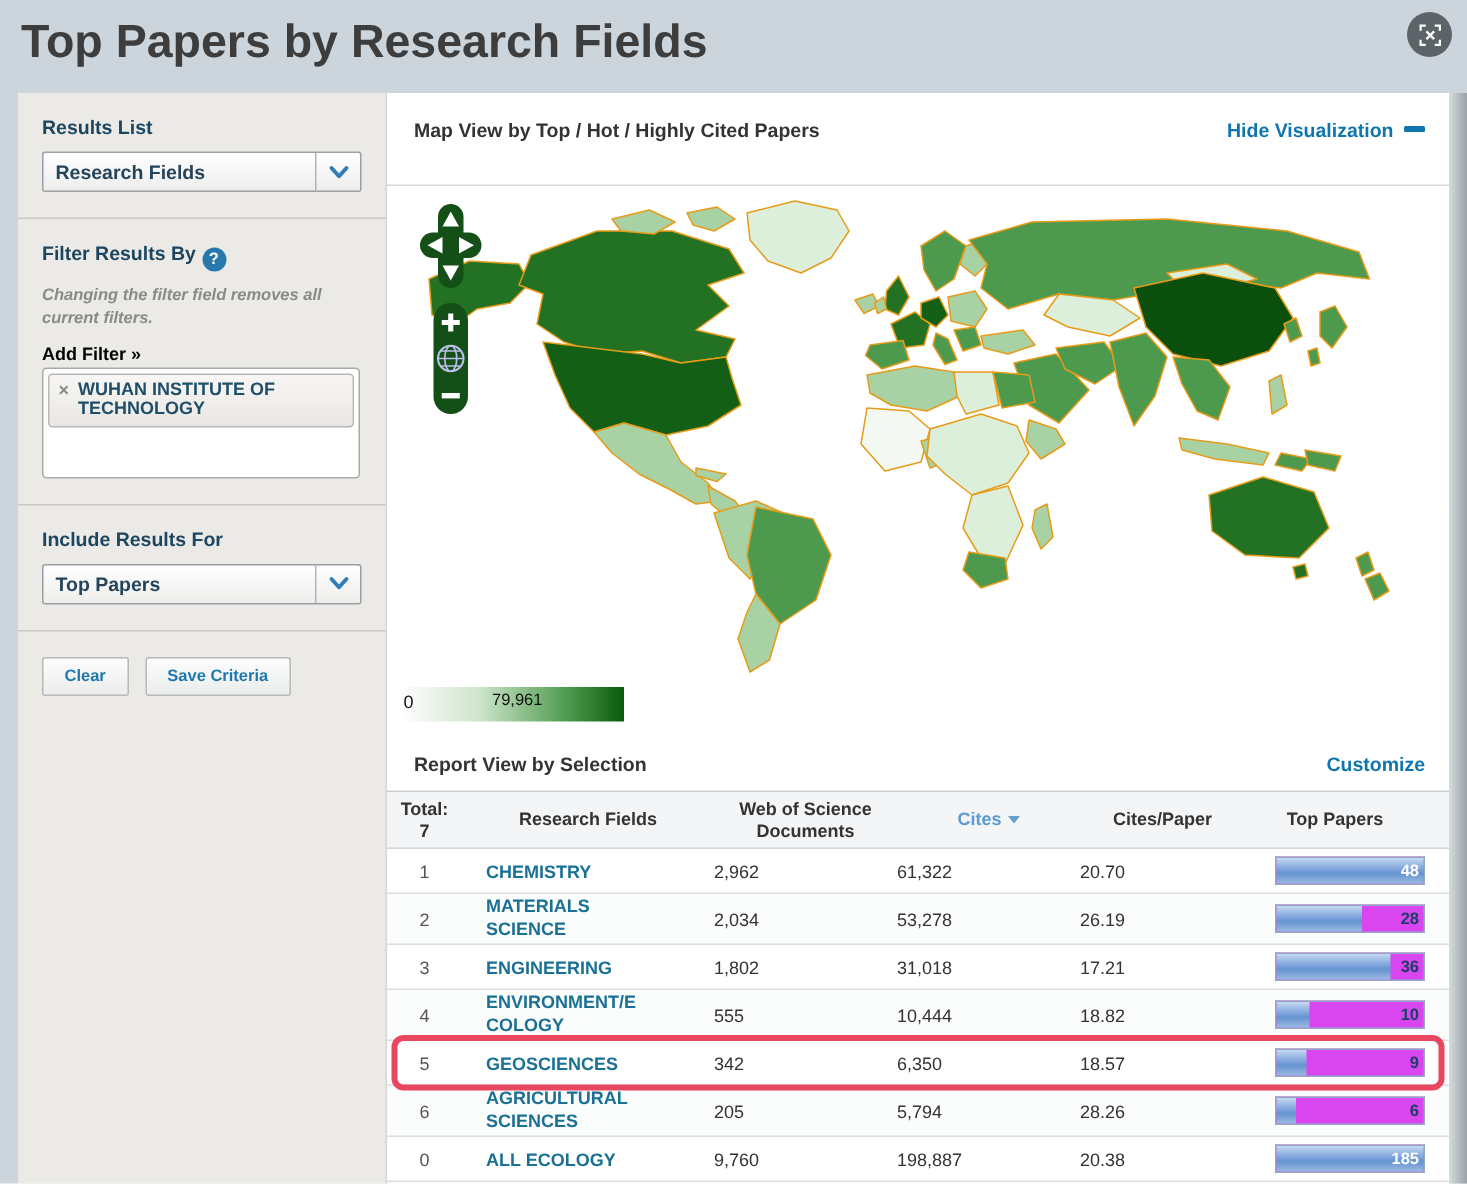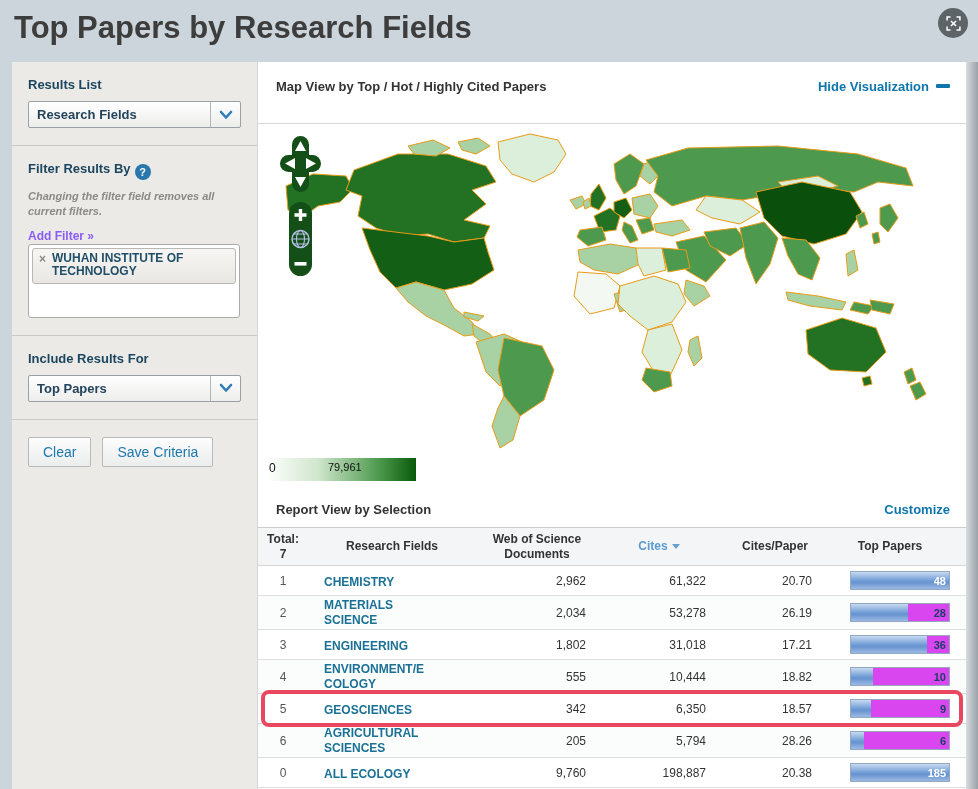--- a/index.html
+++ b/index.html
@@ -22,29 +22,29 @@
   .side-sec { padding:15px 16px 17px 16px; border-bottom:1px solid #c9c8c4; }
   .side-sec:last-child { border-bottom:none; flex:1; }
   .side-label { font-size:13px; font-weight:bold; color:#1c4660; margin-bottom:9px; }
   .dropdown { height:27px; background:linear-gradient(#ffffff,#ededec); border:1px solid #9aa0a4; border-radius:2px;
               display:flex; align-items:center; cursor:pointer; }
   .dd-text { flex:1; padding-left:8px; font-size:13px; font-weight:bold; color:#24445c; }
   .dd-btn { width:30px; align-self:stretch; border-left:1px solid #b0b5b8; display:flex; align-items:center; justify-content:center; }
   .help-dot { display:inline-flex; width:16px; height:16px; border-radius:50%; background:#2878ad; color:#fff;
               font-size:11px; font-weight:bold; align-items:center; justify-content:center; vertical-align:-3px; margin-left:4px; }
   .caption { font-size:11px; font-style:italic; color:#8b8b85; font-weight:bold; line-height:1.35; margin-bottom:7px; width:205px; }
-  .add-filter { font-size:12px; font-weight:bold; color:#8b5cf6; text-decoration:none; display:inline-block; margin-bottom:0; cursor:pointer; }
+  .add-filter { font-size:12px; font-weight:bold; color:#000000; text-decoration:none; display:inline-block; margin-bottom:0; cursor:pointer; }
   .filter-box { width:212px; height:74px; background:#fff; border:1px solid #a9a9a9; border-radius:3px; padding:3px; }
   .chip { background:linear-gradient(#f7f6f4,#e9e7e3); border:1px solid #b9b7b3; border-radius:3px;
           padding:3px 6px 4px 6px; display:flex; gap:6px; cursor:pointer; }
   .chip-x { color:#8a8a8a; font-size:12px; font-weight:bold; line-height:1.3; }
   .chip-label { font-size:12px; font-weight:bold; color:#1f4e68; line-height:1.15; }
   .btn-row { display:flex; gap:11px; padding-top:2px; }
   .btn { background:linear-gradient(#fdfdfd,#ebecec); border:1px solid #b6babd; border-radius:2px;
-         font-size:14px; font-weight:normal; color:#1d78ad; padding:6px 14px; cursor:pointer; font-family:inherit; }
+         font-size:11px; font-weight:bold; color:#1d78ad; padding:6px 14px; cursor:pointer; font-family:inherit; }
 
   
   .main { flex:1; display:flex; flex-direction:column; background:#fff; }
   .viz-header { height:62px; border-bottom:1px solid #d8d8d8; display:flex; align-items:center; padding:0 16px 13px 18px; }
   .viz-title { font-size:13px; font-weight:bold; color:#333; flex:1; }
   .hide-link { font-size:13px; font-weight:bold; color:#0e76ad; display:flex; align-items:center; gap:7px; cursor:pointer; }
   .minus-glyph { width:14px; height:4px; background:#0e76ad; border-radius:1px; }
 
   .map-wrap { position:relative; height:368px; }
   .map-svg { position:absolute; left:0; top:0; }
@@ -68,21 +68,21 @@
   .c-cites { width:122px; }
   .c-cp { width:110px; }
   .c-tp { flex:1; display:flex; justify-content:flex-end; padding-right:16px; }
   .thead .hcell { font-size:12px; font-weight:bold; color:#333; text-align:center; line-height:1.25; }
   .thead .c-field, .thead .c-docs, .thead .c-cites, .thead .c-cp { text-align:center; }
   .cites-hdr { color:#5b9bd0; display:inline-flex; align-items:center; gap:4px; cursor:pointer; }
   .sort-tri { width:0; height:0; border-left:4px solid transparent; border-right:4px solid transparent; border-top:5px solid #67a0cf; }
   .rank-val { font-size:12px; color:#555; }
   .field-link { font-size:12px; font-weight:bold; color:#1a7195; padding-left:16px; display:inline-block;
                 max-width:116px; overflow-wrap:anywhere; line-height:1.25; cursor:pointer; }
-  .num { font-size:12px; color:#333; text-align:right; display:block; }
+  .num { font-size:12px; color:#333; display:block; }
   .c-docs .num { padding-right:12px; } .c-cites .num { padding-right:14px; } .c-cp .num { padding-right:18px; }
   .bar { position:relative; width:100px; height:19px; background:#d946ef; border:1px solid #94a8c0;text-decoration:underline; }
   .bar-fill { position:absolute; left:0; top:0; bottom:0;
               background:linear-gradient(180deg,#c6d9f1 0%,#7ba3da 45%,#6593cf 60%,#9cb9e4 100%); }
   .bar-val { position:absolute; right:3px; top:50%; transform:translateY(-50%); font-size:11px; font-weight:bold; color:#1c3f66; }
   .bar-val.on-fill { color:#fff; }
   .ring { display:none; }
   .trow.highlighted .ring { display:block; position:absolute; left:3px; right:3px; top:-4px; bottom:-4px;
           border:4px solid #e9475f; border-radius:8px; pointer-events:none; z-index:5; }
 

